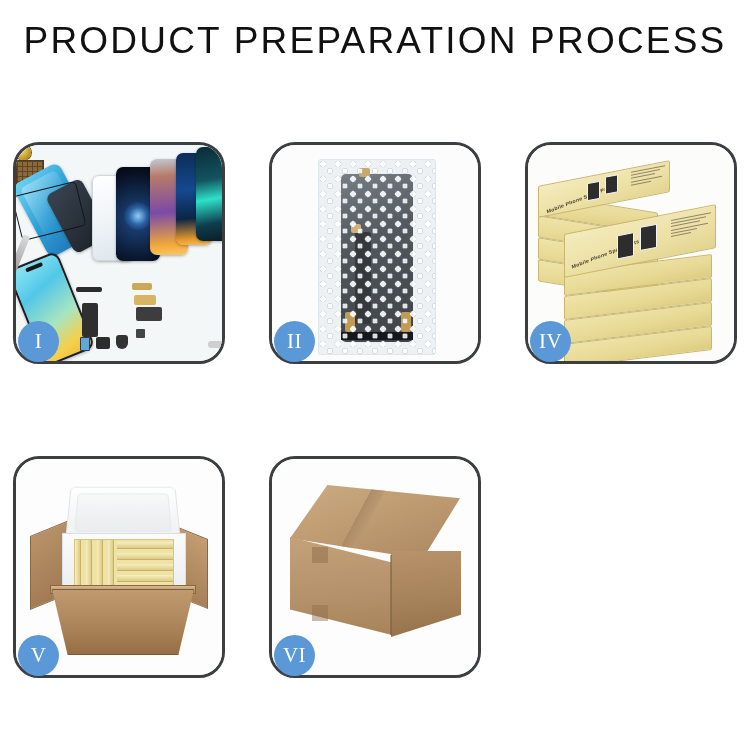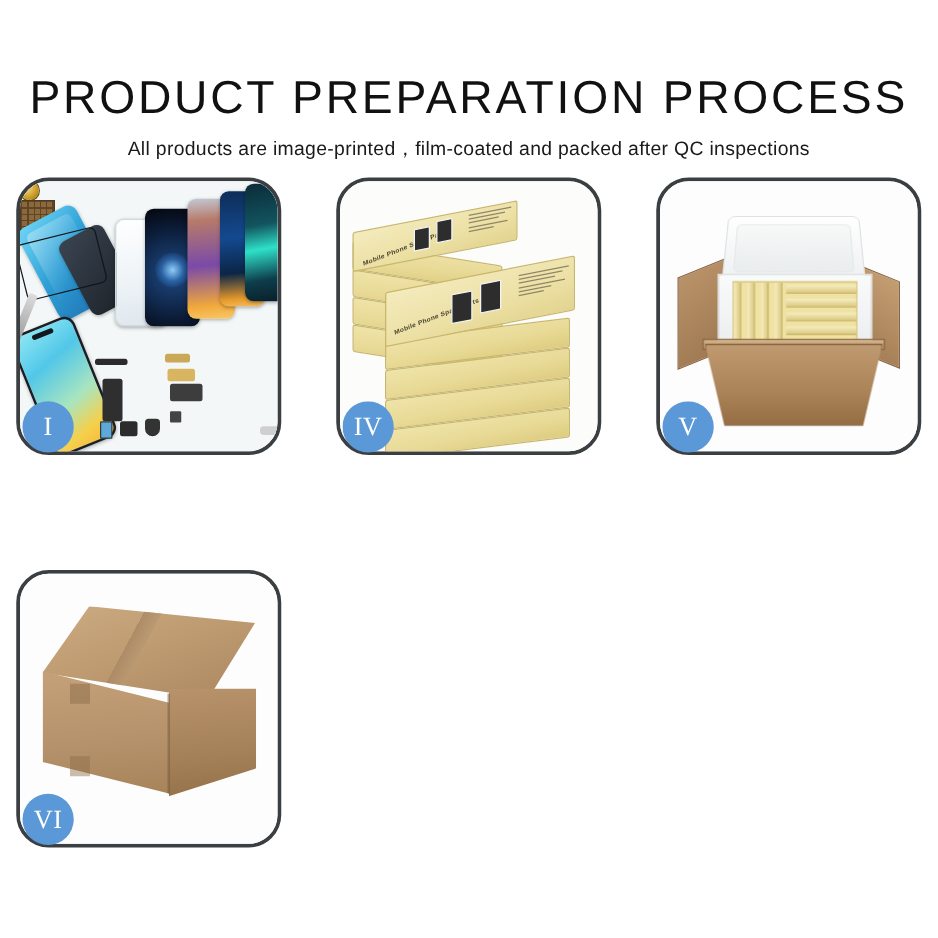--- a/index.html
+++ b/index.html
@@ -5,21 +5,21 @@
   * { margin:0; padding:0; box-sizing:border-box; }
   body {
     width:750px; height:750px;
     background:#ffffff;
     font-family:"Liberation Sans", sans-serif;
     overflow:hidden;
     position:relative;
   }
 
   
-  .header { text-align:center; padding-top:59px; }
+  .header { text-align:center; padding-top:22px; }
   .title {
     font-size:37px;
     font-weight:400;
     letter-spacing:2.2px;
     color:#111111;
     line-height:1.05;
     white-space:nowrap;
   }
   .subtitle {
     font-size:15.5px;
@@ -377,21 +377,20 @@
   .c6-patch2 {
     position:absolute; left:40px; top:146px; width:16px; height:16px;
     background:rgba(140,108,74,.45);
   }
 </style>
 </head>
 <body>
 
 <div class="header">
   <div class="title">PRODUCT PREPARATION PROCESS</div>
-  <div class="subtitle">All products are image-printed，film-coated and packed after QC inspections</div>
 </div>
 
 <div class="grid">
 
   <div class="panel">
     <div class="panel-inner p1">
       <div class="ph ph-back"></div>
       <div class="ph ph-back2"></div>
       <div class="ph ph-glass"></div>
       <div class="ph ph-dark1"></div>
@@ -412,20 +411,34 @@
       <div class="part part-small2"></div>
       <div class="part part-small3"></div>
       <div class="part part-small4"></div>
       <div class="part-back"></div>
       <div class="part-tool"></div>
       <div class="part part-screws"></div>
     </div>
     <div class="badge">I</div>
   </div>
 
+  <div class="panel">
+    <div class="panel-inner p2">
+      <div class="bag">
+        <div class="bag-item"></div>
+        <div class="bag-tab1"></div>
+        <div class="bag-tab2"></div>
+        <div class="bag-tab3"></div>
+        <div class="bag-tab4"></div>
+        <div class="bag-bar"></div>
+        <div class="bubbles"></div>
+      </div>
+    </div>
+    <div class="badge">II</div>
+  </div>
 
 
   <div class="panel">
     <div class="panel-inner p4">
       <div class="stack">
 
         <div class="sbox" style="left:4px;  top:46px;  width:120px; height:22px; transform:skewY(9deg);"></div>
         <div class="sbox" style="left:4px;  top:68px;  width:120px; height:22px; transform:skewY(9deg);"></div>
         <div class="sbox" style="left:4px;  top:90px;  width:120px; height:22px; transform:skewY(9deg);"></div>
         <div class="sbox" style="left:4px;  top:112px; width:120px; height:22px; transform:skewY(9deg);"></div>

